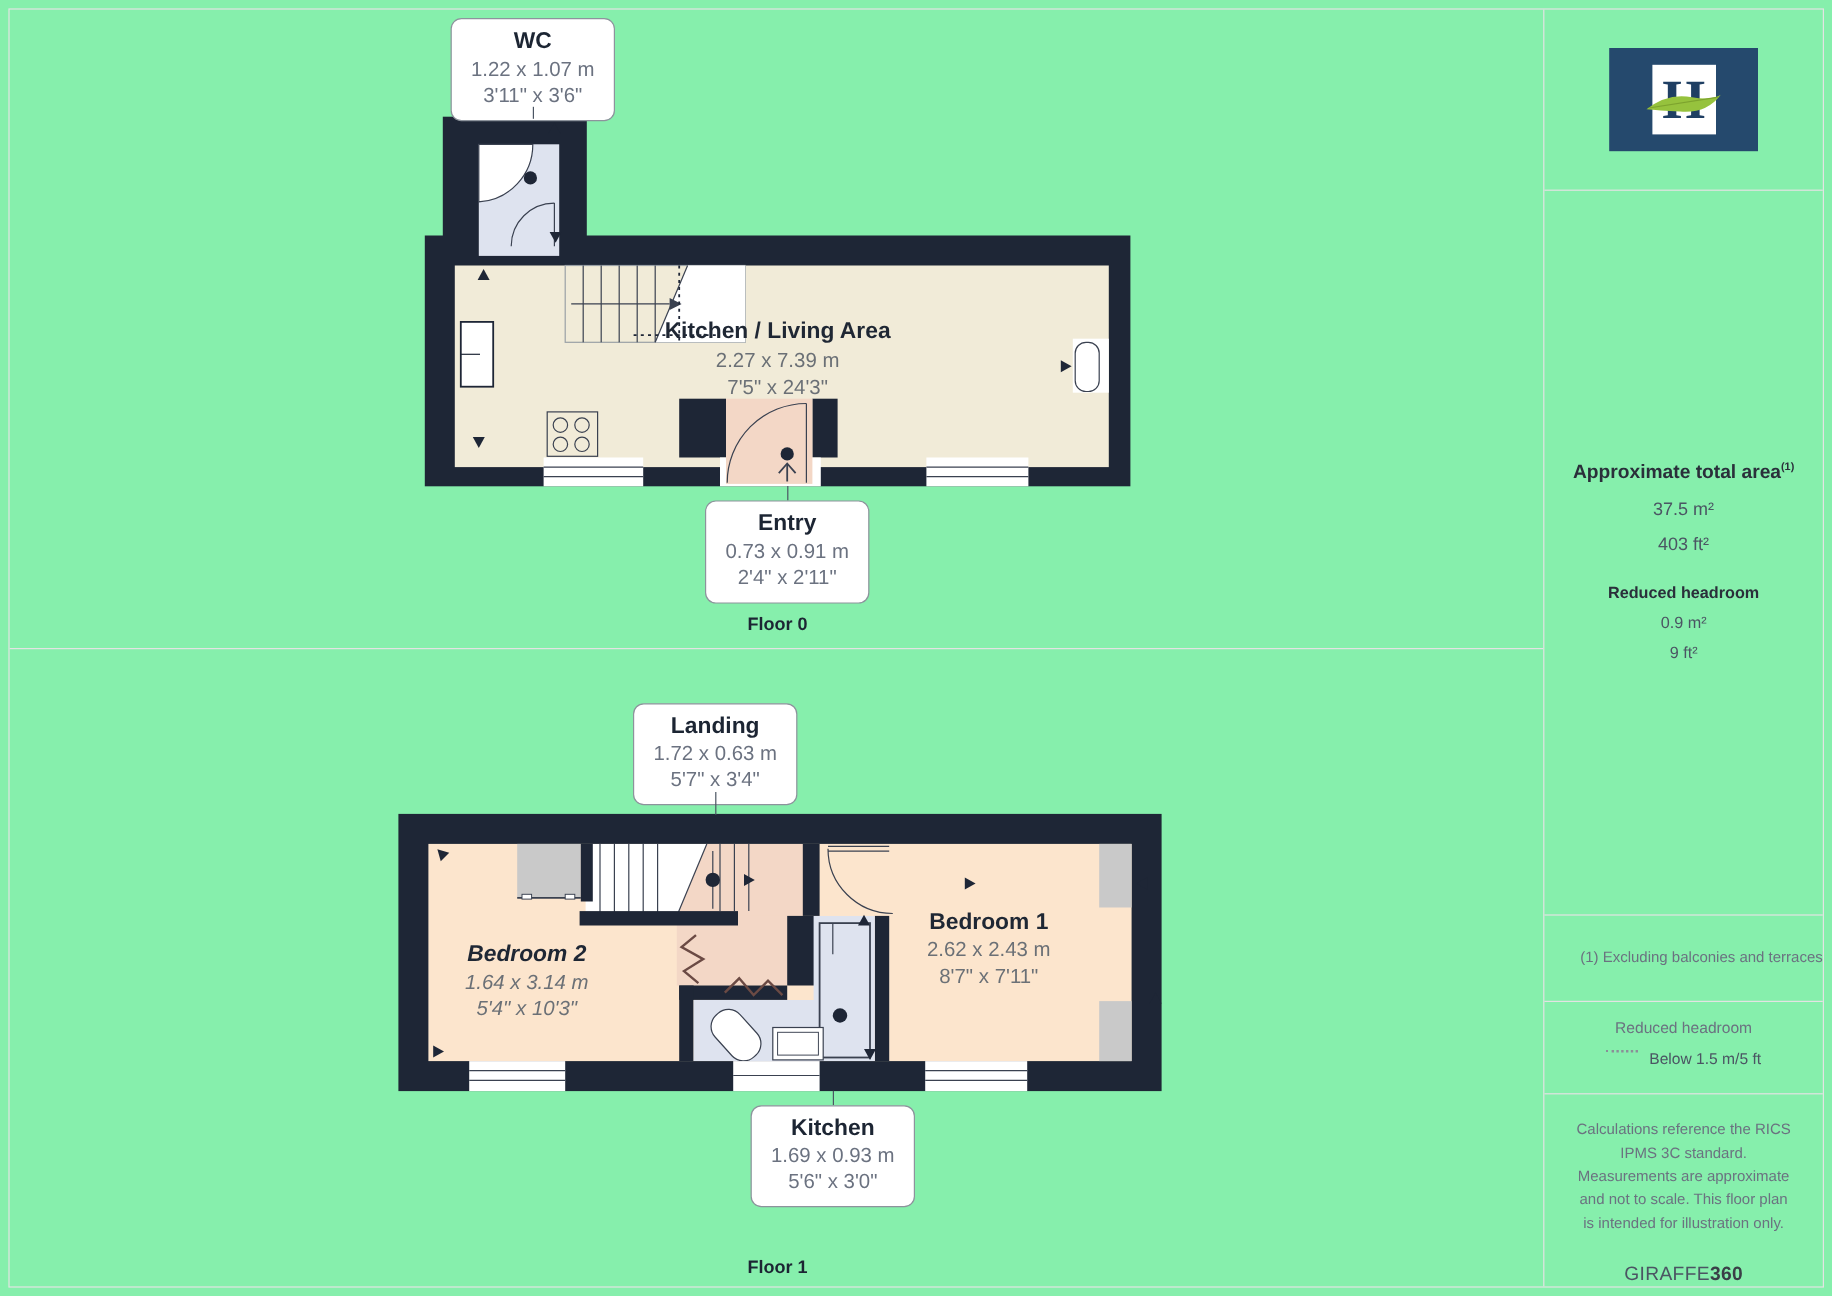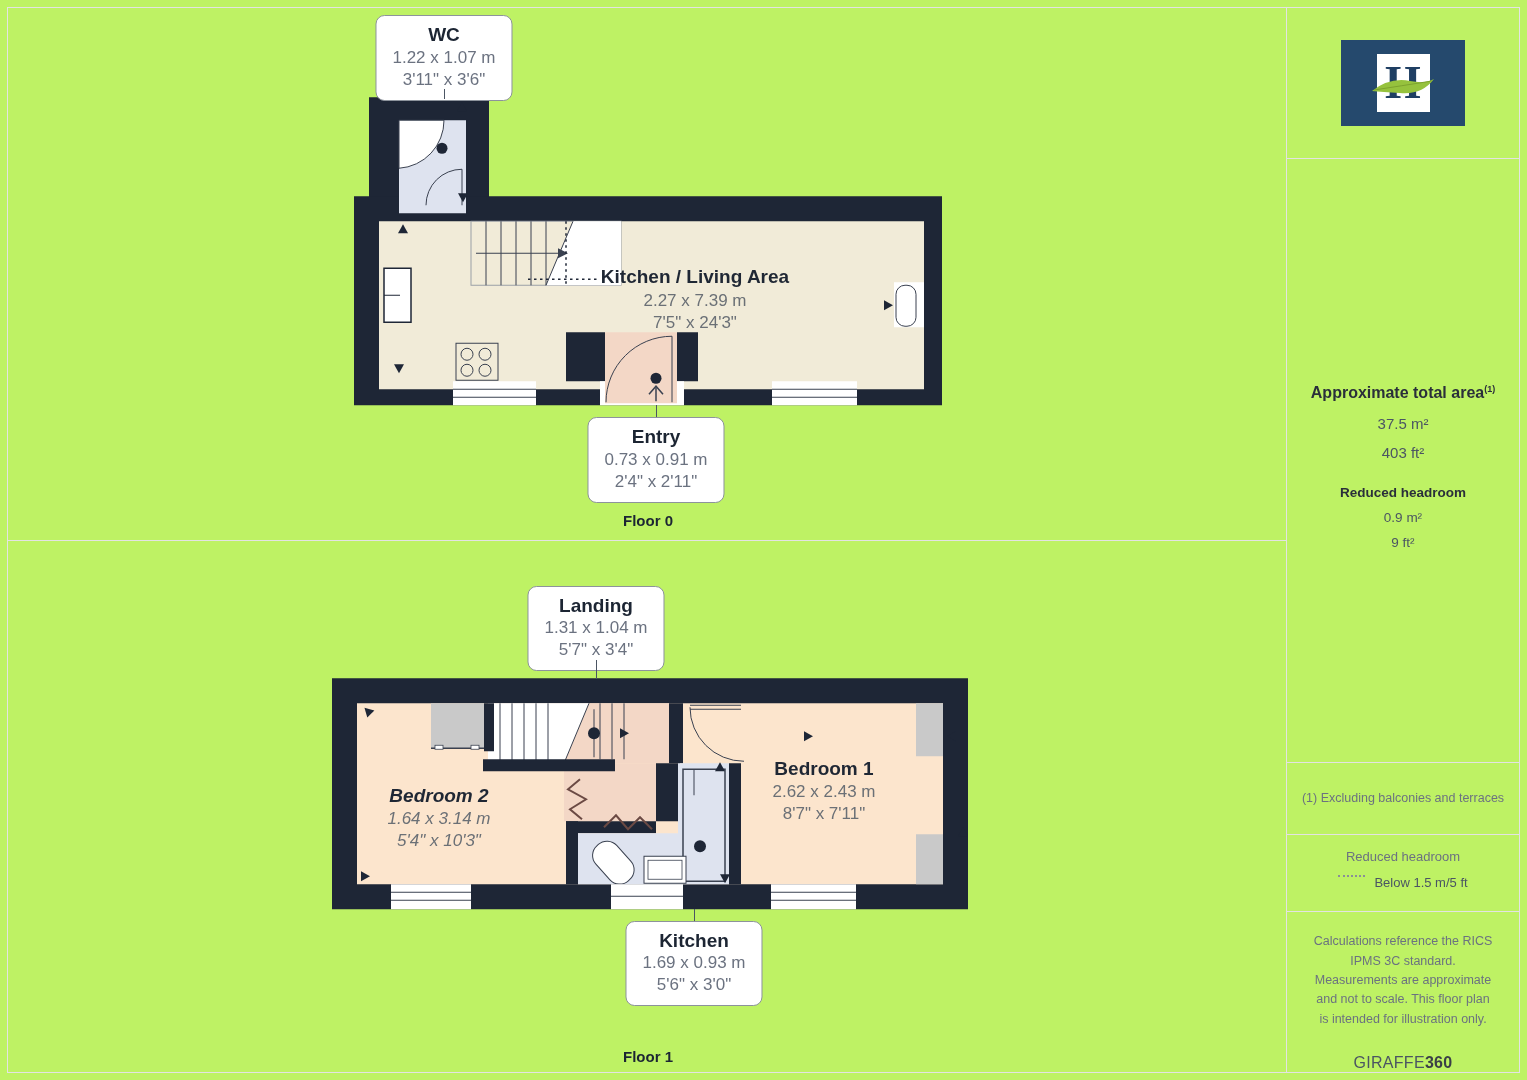--- a/index.html
+++ b/index.html
@@ -1,16 +1,16 @@
 <!DOCTYPE html>
 <html><head>
 <meta charset="utf-8">
 <style>
   html,body{margin:0;padding:0;background:#fff;}
-  .page{position:relative;width:1527px;height:1080px;background:#bef264;overflow:hidden;
+  .page{position:relative;width:1527px;height:1080px;background:#86efac;overflow:hidden;
         font-family:"Liberation Sans", sans-serif;color:#1c2533;}
   .frame{position:absolute;left:7px;top:7px;width:1511px;height:1064px;border:1px solid #e3e3e3;display:flex;}
   .main{width:1278px;height:100%;border-right:1px solid #e3e3e3;display:flex;flex-direction:column;}
   .panel{position:relative;height:532px;}
   .panel.first{border-bottom:1px solid #e3e3e3;}
   .plan-svg{position:absolute;left:0;top:0;width:100%;height:100%;}
 
   
   .roombox{position:absolute;transform:translateX(-50%);background:#fff;border:1px solid #8d939c;
            border-radius:9px;padding:7px 16px 9px;text-align:center;white-space:nowrap;}
@@ -31,21 +31,21 @@
   .logo-outer{width:124px;height:86px;background:#25496d;display:flex;align-items:center;justify-content:center;}
   .logo-inner{position:relative;width:53px;height:58px;background:#fff;display:flex;align-items:center;justify-content:center;}
   .logo-h{font-family:"Liberation Serif", serif;font-weight:bold;font-size:46px;color:#1f3f63;line-height:1;}
   .logo-leaf{position:absolute;left:-7px;top:21px;}
   .sb-area{height:609px;border-bottom:1px solid #e3e3e3;text-align:center;}
   .sb-area .head{margin-top:225px;font-weight:bold;font-size:16px;color:#2a2f3a;}
   .sb-area .head sup{font-size:9px;}
   .sb-area .val{margin-top:12px;font-size:15px;color:#4b5563;}
   .sb-area .subhead{margin-top:24px;font-weight:bold;font-size:13.5px;color:#2a2f3a;}
   .sb-area .subval{margin-top:10px;font-size:13.5px;color:#4b5563;}
-  .sb-foot{height:72px;border-bottom:1px solid #e3e3e3;display:flex;align-items:center;justify-content:center;
+  .sb-foot{height:72px;border-bottom:1px solid #e3e3e3;display:flex;align-items:center;justify-content:flex-end;
            font-size:12.5px;color:#6b7280;}
   .sb-legend{height:78px;border-bottom:1px solid #e3e3e3;text-align:center;padding-top:14px;box-sizing:border-box;}
   .sb-legend .lg-title{font-size:13px;color:#6b7280;}
   .lg-row{margin-top:11px;display:flex;align-items:flex-start;justify-content:center;gap:9px;}
   .lg-dots{width:27px;border-top:2px dotted #8a8f98;height:0;}
   .lg-text{font-size:13px;color:#4b5563;}
   .sb-disc{flex:1;text-align:center;padding:20px 26px 0;box-sizing:border-box;}
   .sb-disc .txt{font-size:12.5px;color:#6b7280;line-height:1.55;}
   .brand{margin-top:25px;font-size:16px;color:#4b5563;letter-spacing:0.3px;}
   .brand b{color:#3a3f47;}
@@ -139,21 +139,21 @@
           </g>
         </svg>
 
         <div class="roombox" style="left:436px;top:7px;">
           <div class="rname">WC</div>
           <div class="rdim">1.22 x 1.07 m</div>
           <div class="rdim">3'11" x 3'6"</div>
         </div>
         <div class="connector" style="left:436px;top:81px;height:10px;"></div>
 
-        <div class="roomtext" style="left:640px;top:257px;margin-left:47px;">
+        <div class="roomtext" style="left:640px;top:257px;">
           <div class="rname">Kitchen / Living Area</div>
           <div class="rdim">2.27 x 7.39 m</div>
           <div class="rdim">7'5" x 24'3"</div>
         </div>
 
         <div class="connector" style="left:648px;top:397px;height:12px;"></div>
         <div class="roombox" style="left:648px;top:409px;">
           <div class="rname">Entry</div>
           <div class="rdim">0.73 x 0.91 m</div>
           <div class="rdim">2'4" x 2'11"</div>
@@ -255,21 +255,21 @@
             <path d="M796,190 l9,5 l-9,5 z"></path>
             <path d="M353,330 l9,5 l-9,5 z"></path>
             <path d="M712,333 l5,9 l5,-9 z"></path>
             <path d="M948,190 l-9,5 l9,5 z"></path>
             <path d="M955,286 l-5,9 h10 z"></path>
           </g>
         </svg>
 
         <div class="roombox" style="left:588px;top:45px;">
           <div class="rname">Landing</div>
-          <div class="rdim">1.31 x 1.04 m</div>
+          <div class="rdim">1.72 x 0.63 m</div>
           <div class="rdim">5'7" x 3'4"</div>
         </div>
         <div class="connector" style="left:588px;top:119px;height:19px;"></div>
 
         <div class="roomtext" style="left:431px;top:243px;font-style:italic;">
           <div class="rname">Bedroom 2</div>
           <div class="rdim">1.64 x 3.14 m</div>
           <div class="rdim">5'4" x 10'3"</div>
         </div>
 

